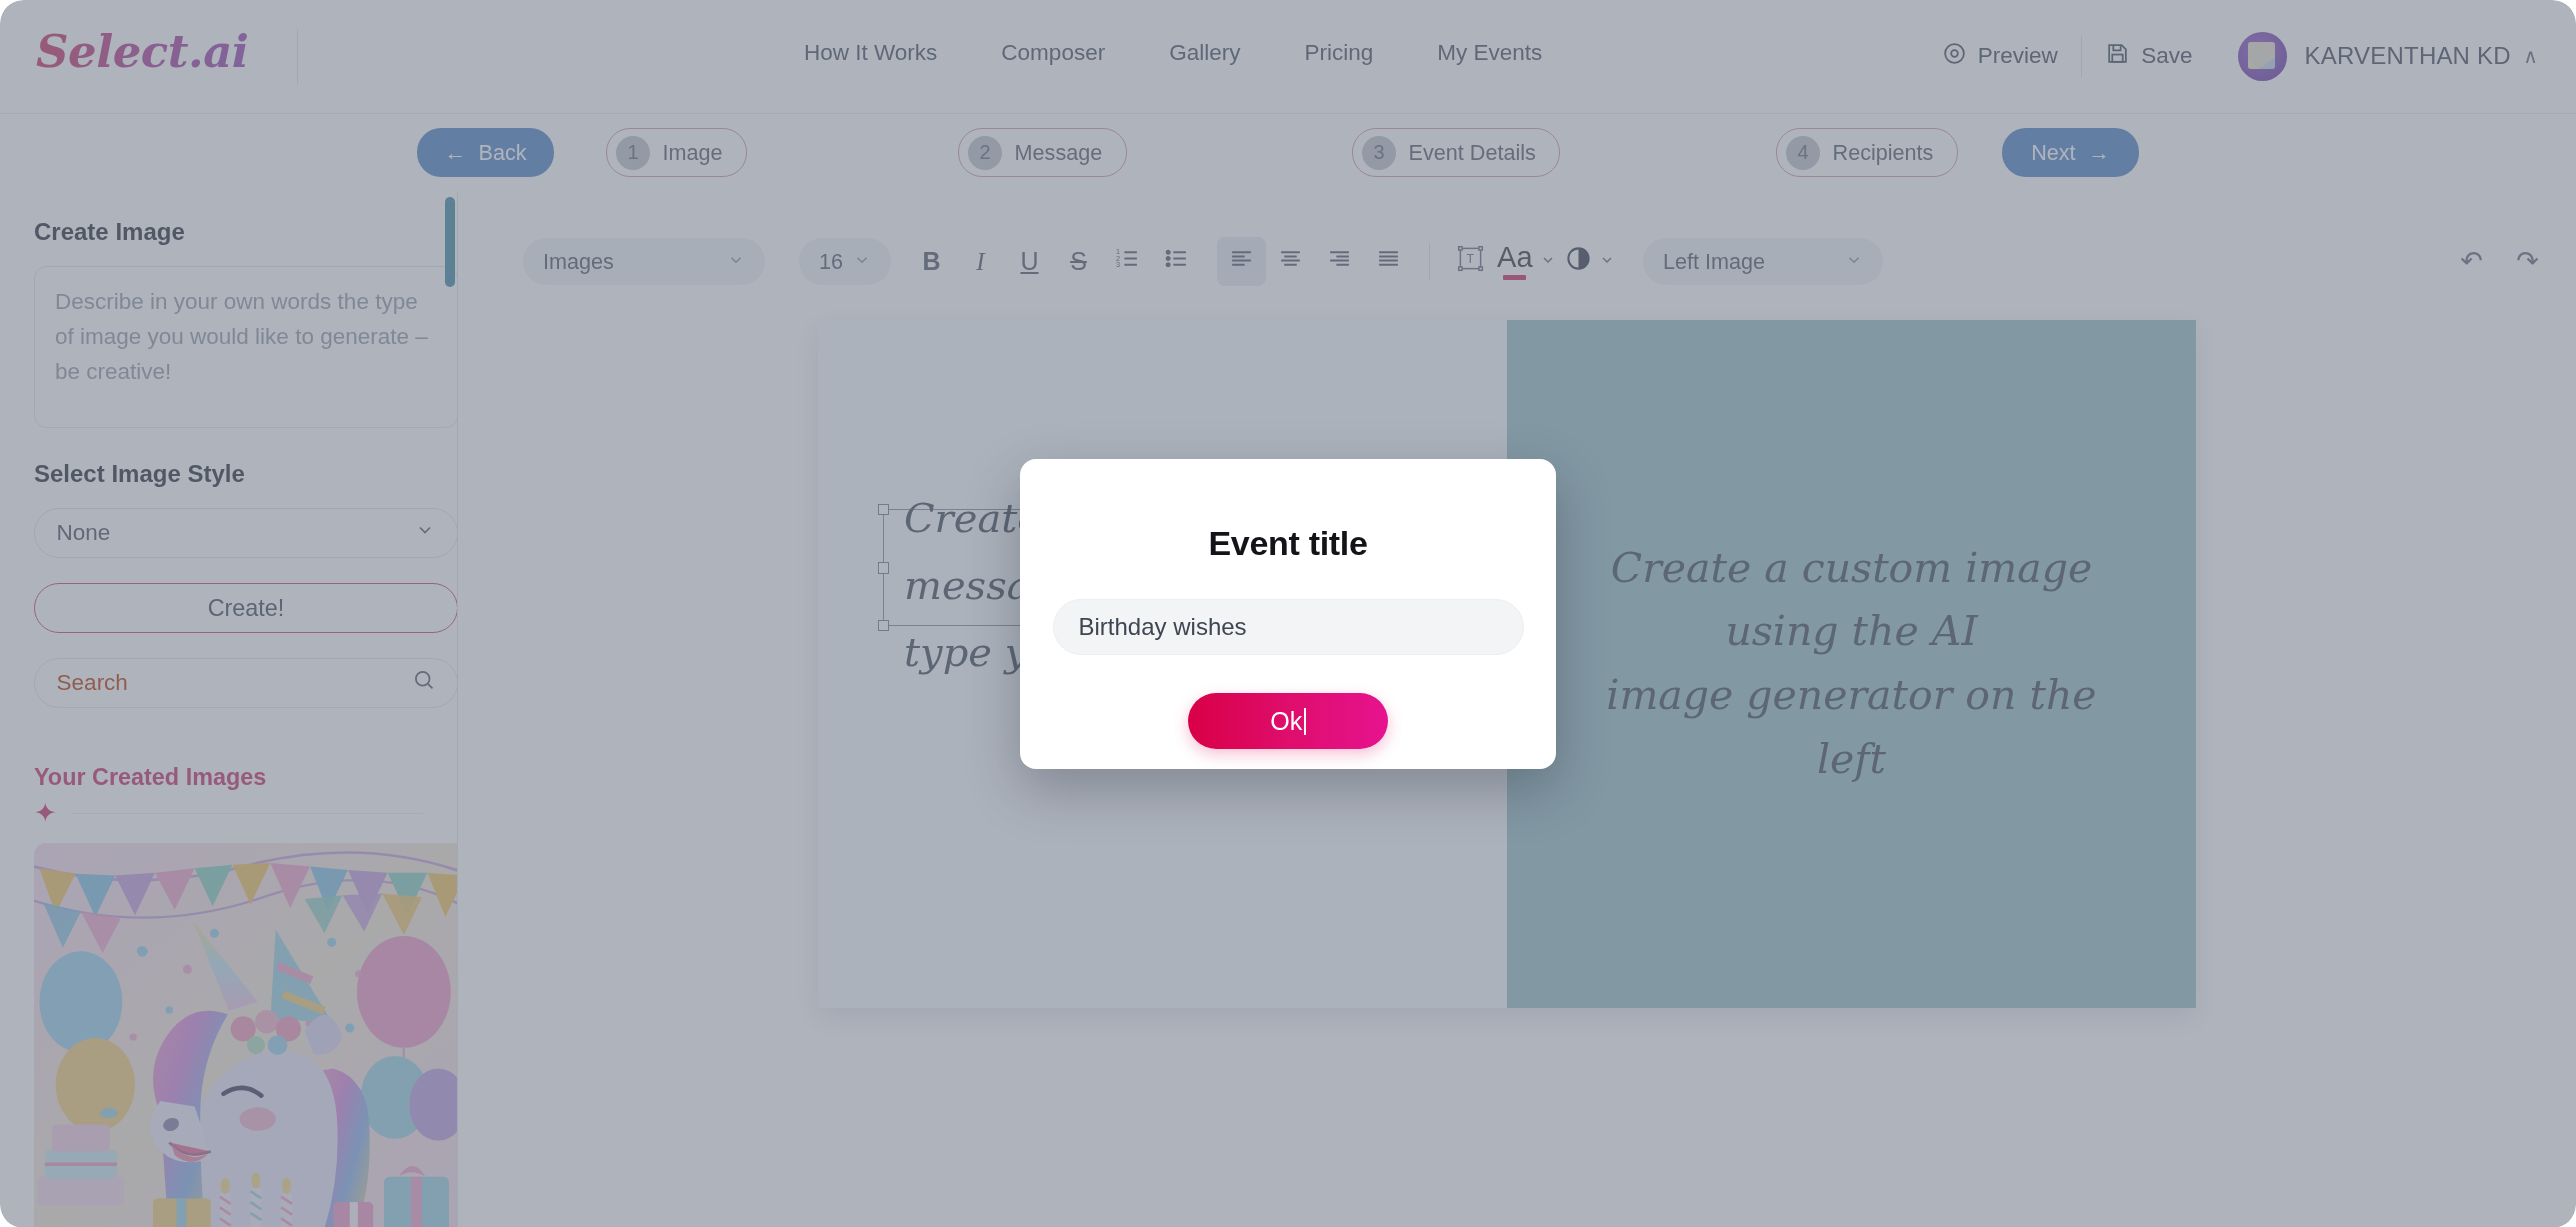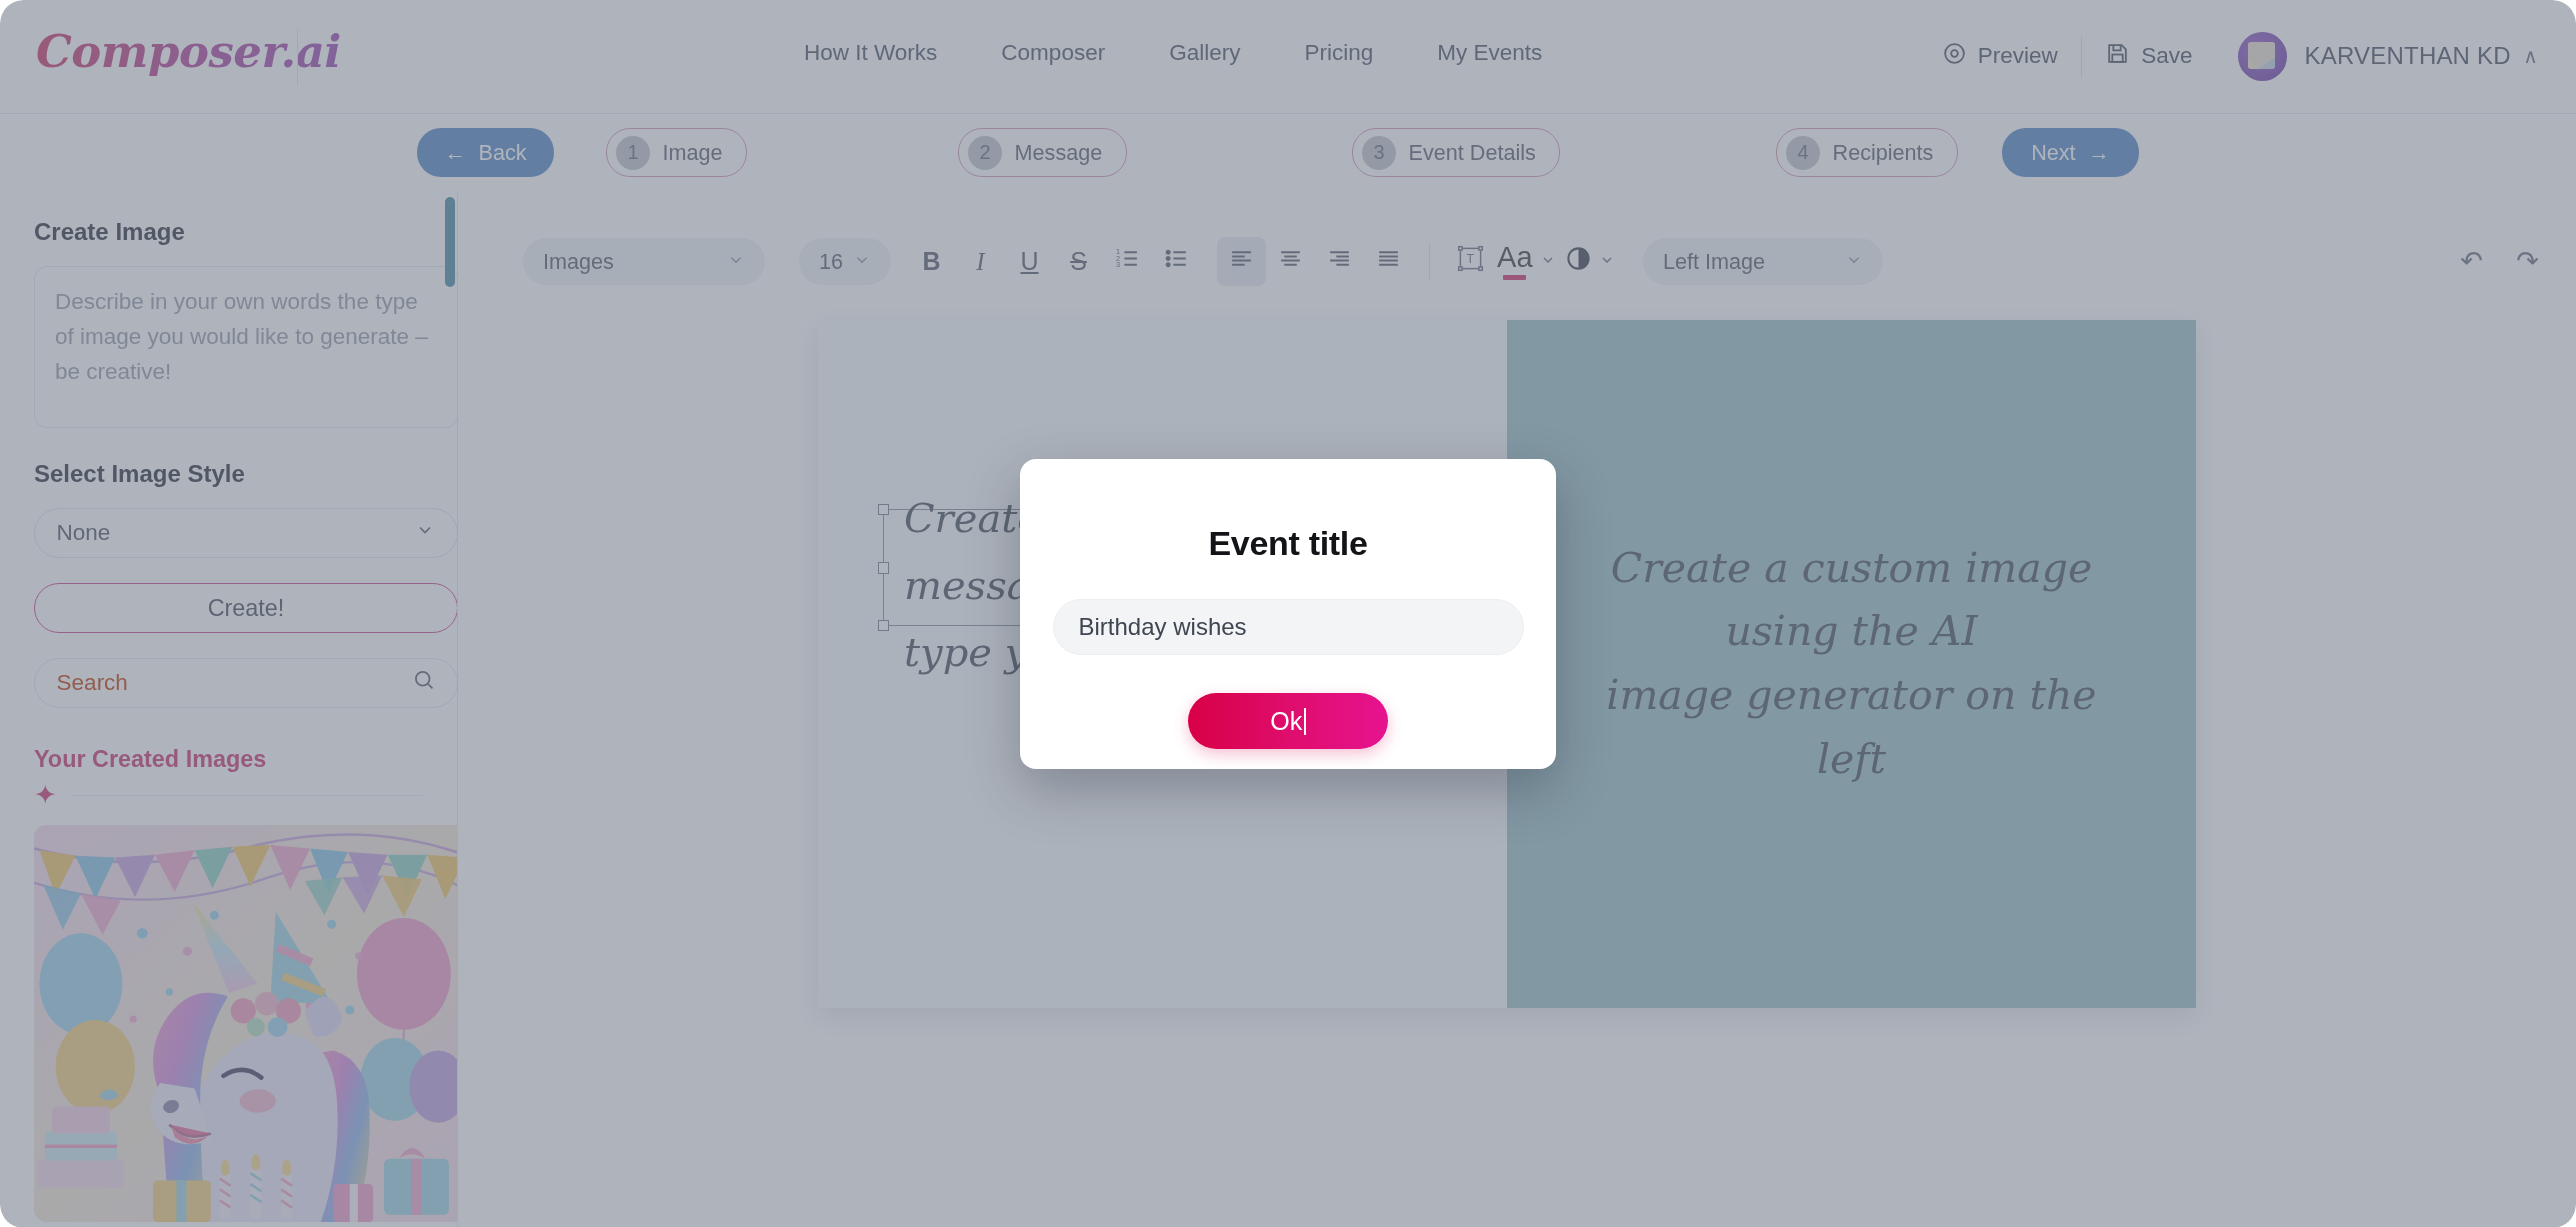--- a/index.html
+++ b/index.html
@@ -251,21 +251,21 @@
     background: #ffffff;
     display: flex;
     align-items: center;
     justify-content: space-between;
     padding: 0 21.6px;
     font-size: 22.5px;
     color: #c2410c;
     cursor: text;
   }
   #created-heading {
-    margin-top: 38px;
+    margin-top: 56px;
     font-size: 23.4px;
     font-weight: 700;
     color: #cf3a72;
   }
   #plus-row {
     margin-top: 9px;
     display: flex;
     align-items: center;
     gap: 14.4px;
   }
@@ -463,21 +463,21 @@
     margin-left: 1.8px;
   }
 </style>
 </head>
 <body>
 
 <div id="app">
   <div id="page">
 
     <div id="header">
-      <div id="logo">Composer.ai</div>
+      <div id="logo">Select.ai</div>
       <div id="header-divider-left"></div>
 
       <nav id="nav">
         <span class="nav-link">How It Works</span>
         <span class="nav-link">Composer</span>
         <span class="nav-link">Gallery</span>
         <span class="nav-link">Pricing</span>
         <span class="nav-link">My Events</span>
       </nav>
 

